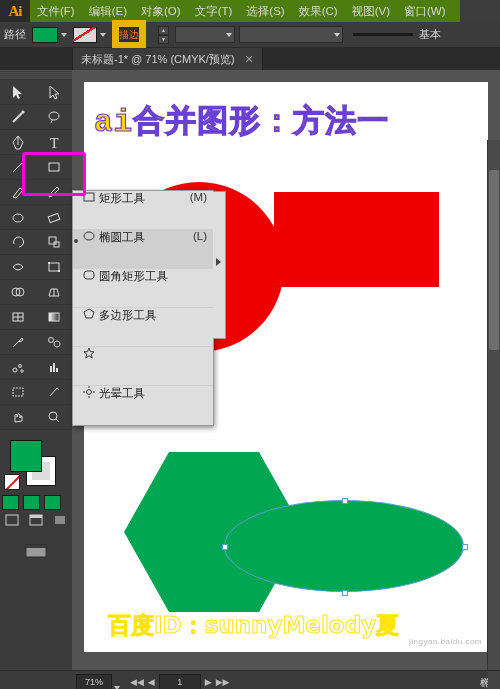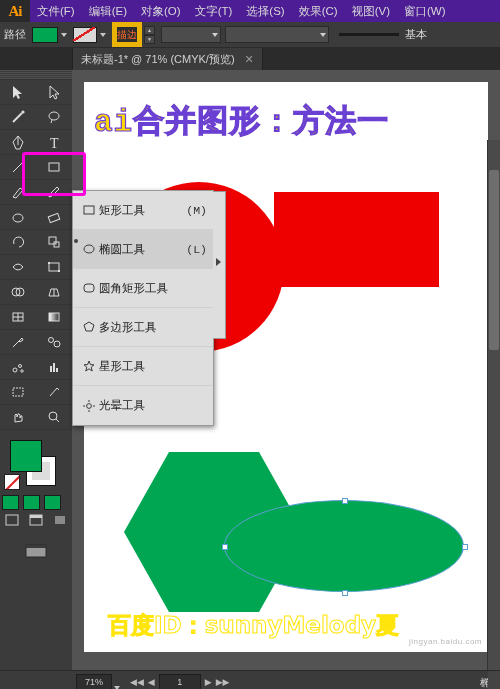--- a/index.html
+++ b/index.html
@@ -9,22 +9,22 @@
     font-family:"Liberation Sans","DejaVu Sans",sans-serif;
     font-size:11px;
     color:#d4d4d4;
     overflow:hidden;
     position:relative;
   }
   .app{position:relative;width:500px;height:689px;overflow:hidden;}
 
   
   .menubar{
-    position:absolute;left:0;top:0;width:500px;height:22px;
-    background:#4c1d95;border-bottom:1px solid #262626;
+    position:absolute;left:0;top:0;width:460px;height:22px;
+    background:#4d7c0f;border-bottom:1px solid #262626;
     display:flex;align-items:center;text-align:center;
   }
   .ai-logo{
     width:30px;height:22px;background:#2a2a2a;color:#ff9a00;
     font-weight:bold;font-size:15px;display:flex;align-items:center;
     justify-content:center;font-family:"Liberation Serif",serif;
     letter-spacing:-1px;
   }
   .menuitem{padding:0 7px;height:22px;line-height:22px;font-size:11.5px;color:#d8d8d8;white-space:nowrap;}
 
@@ -43,22 +43,22 @@
     border-top:4px solid #c8c8c8;margin-left:3px;margin-right:6px;
   }
   .swatch-stroke{
     width:22px;height:14px;background:#d9d9d9;border:1px solid #1a1a1a;position:relative;
   }
   .swatch-stroke:after{
     content:"";position:absolute;left:-1px;top:-1px;width:100%;height:100%;
     background:linear-gradient(to bottom right,transparent 45%,#e02020 45%,#e02020 55%,transparent 55%);
   }
   .stroke-weight{
-    width:20px;height:15px;background:#2e2e2e;border:5px solid #eab308;
-    color:#ff6a2a;font-size:10px;text-align:center;line-height:15px;margin-right:2px;
+    width:20px;height:15px;background:#2e2e2e;border:7px solid #eab308;
+    color:#ff6a2a;font-size:10px;text-align:center;line-height:15px;margin-right:12px;
   }
   .spinner{display:flex;flex-direction:column;margin-right:6px;}
   .spinner i{
     width:9px;height:7px;background:#4a4a4a;border:1px solid #2a2a2a;display:block;
     font-style:normal;font-size:5px;text-align:center;line-height:6px;color:#ccc;
   }
   .combo{
     height:15px;background:#4c4c4c;border:1px solid #2a2a2a;margin-right:4px;
     display:flex;align-items:center;justify-content:flex-end;padding-right:2px;
   }
@@ -171,22 +171,22 @@
 
   
   .flyout{
     position:absolute;left:72px;top:190px;width:140px;
     background:#dedede;border:1px solid #9a9a9a;
     box-shadow:1px 2px 5px rgba(0,0,0,.45);
     color:#1b1b1b;font-size:11.5px;
     z-index:40;
   }
   .fl-item{
-    height:39px;display:flex;align-items:center;padding-left:6px;box-sizing:border-box;
-    border-bottom:1px solid #d0d0d0;position:relative;font-family:Liberation Mono, monospace;
+    height:39px;display:flex;align-items:flex-start;padding-left:6px;box-sizing:border-box;
+    border-bottom:1px solid #d0d0d0;position:relative;
   }
   .fl-item .fl-ico{width:20px;display:flex;align-items:center;justify-content:center;}
   .fl-item .fl-lbl{flex:1;white-space:nowrap;}
   .fl-item .fl-key{color:#333;padding-right:6px;}
   .fl-item.active{background:#cfcfcf;}
   .fl-item.active:before{
     content:"";position:absolute;left:1px;top:9px;width:4px;height:4px;background:#444;border-radius:50%;
   }
   .fl-tail{
     position:absolute;left:140px;top:0;width:12px;height:146px;background:#dedede;
@@ -549,21 +549,20 @@
         </span>
       <span class="fl-lbl">多边形工具</span>
       <span class="fl-key"></span>
     </div>
     <div class="fl-item">
       <span class="fl-ico">
           <svg width="12" height="12">
             <polygon points="6,1 7.4,4.6 11,4.8 8.2,7.2 9.2,11 6,8.8 2.8,11 3.8,7.2 1,4.8 4.6,4.6" fill="none" stroke="#3a3a3a"></polygon>
           </svg>
         </span>
-      <span class="fl-lbl">星形工具</span>
       <span class="fl-key"></span>
     </div>
     <div class="fl-item" style="border-bottom:none;">
       <span class="fl-ico">
           <svg width="12" height="12">
             <circle cx="6" cy="6" r="2.4" fill="none" stroke="#3a3a3a"></circle>
             <line x1="6" y1="0" x2="6" y2="2" stroke="#3a3a3a"></line>
             <line x1="6" y1="10" x2="6" y2="12" stroke="#3a3a3a"></line>
             <line x1="0" y1="6" x2="2" y2="6" stroke="#3a3a3a"></line>
             <line x1="10" y1="6" x2="12" y2="6" stroke="#3a3a3a"></line>

